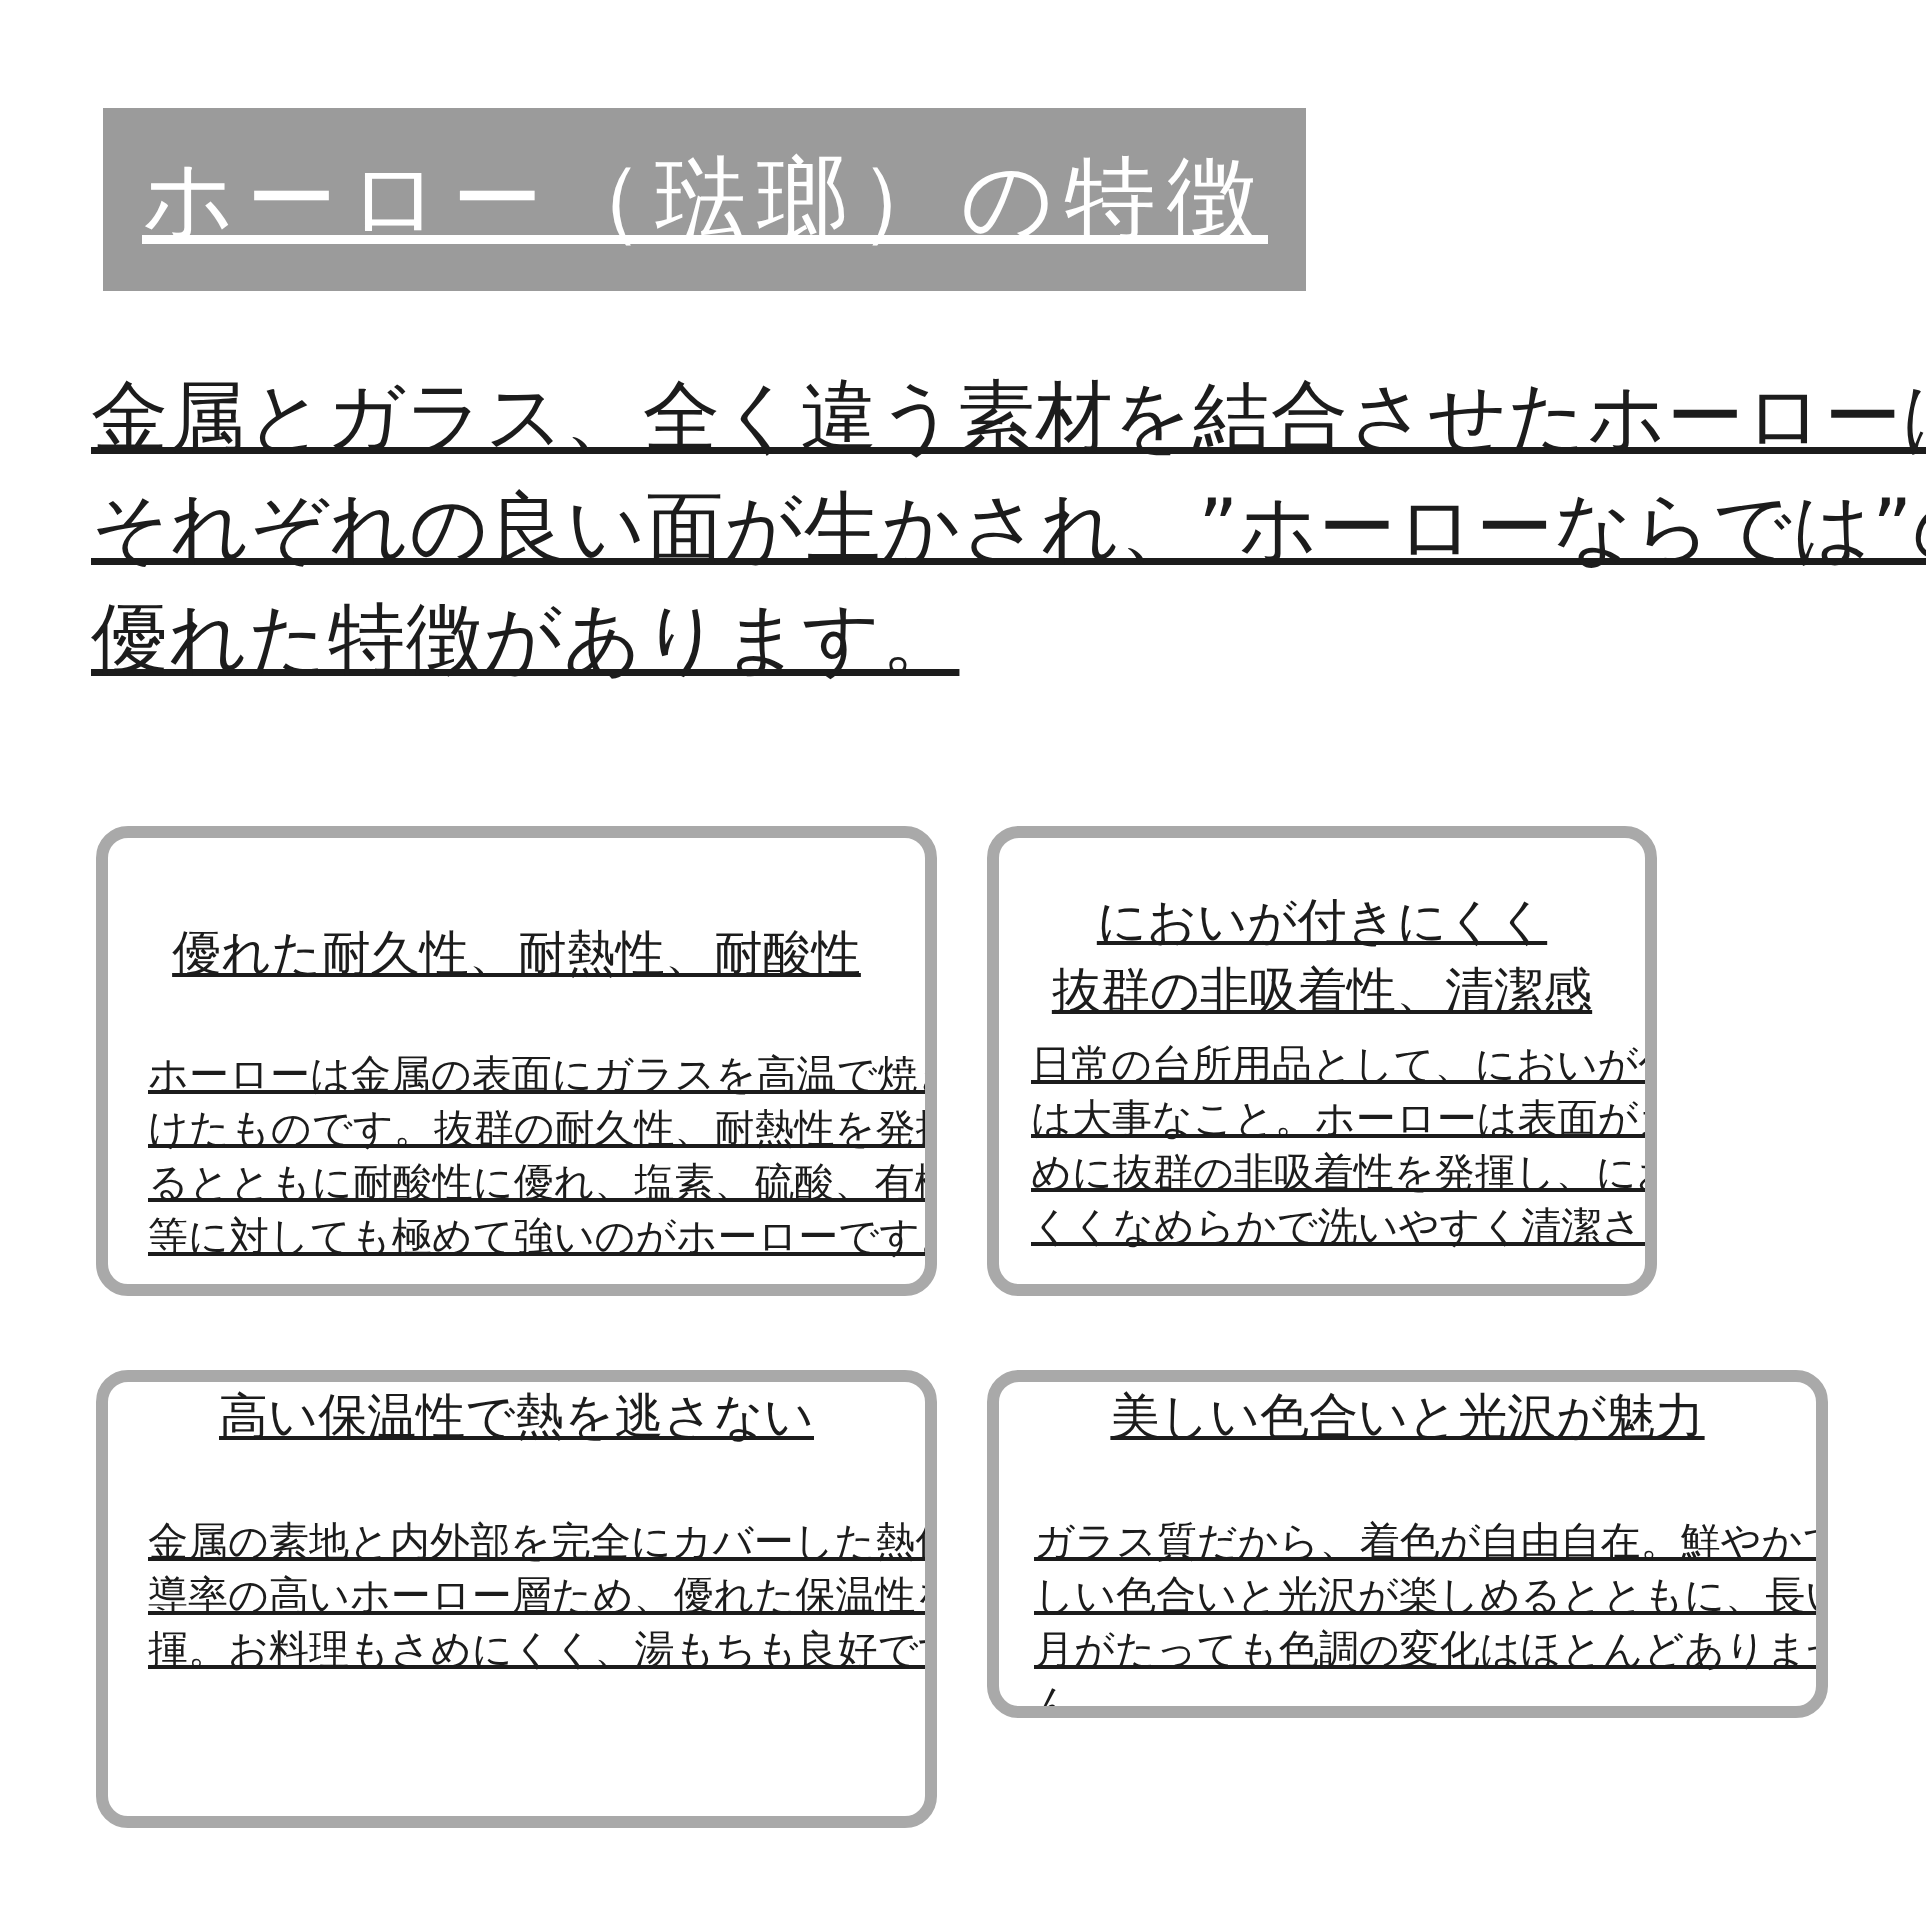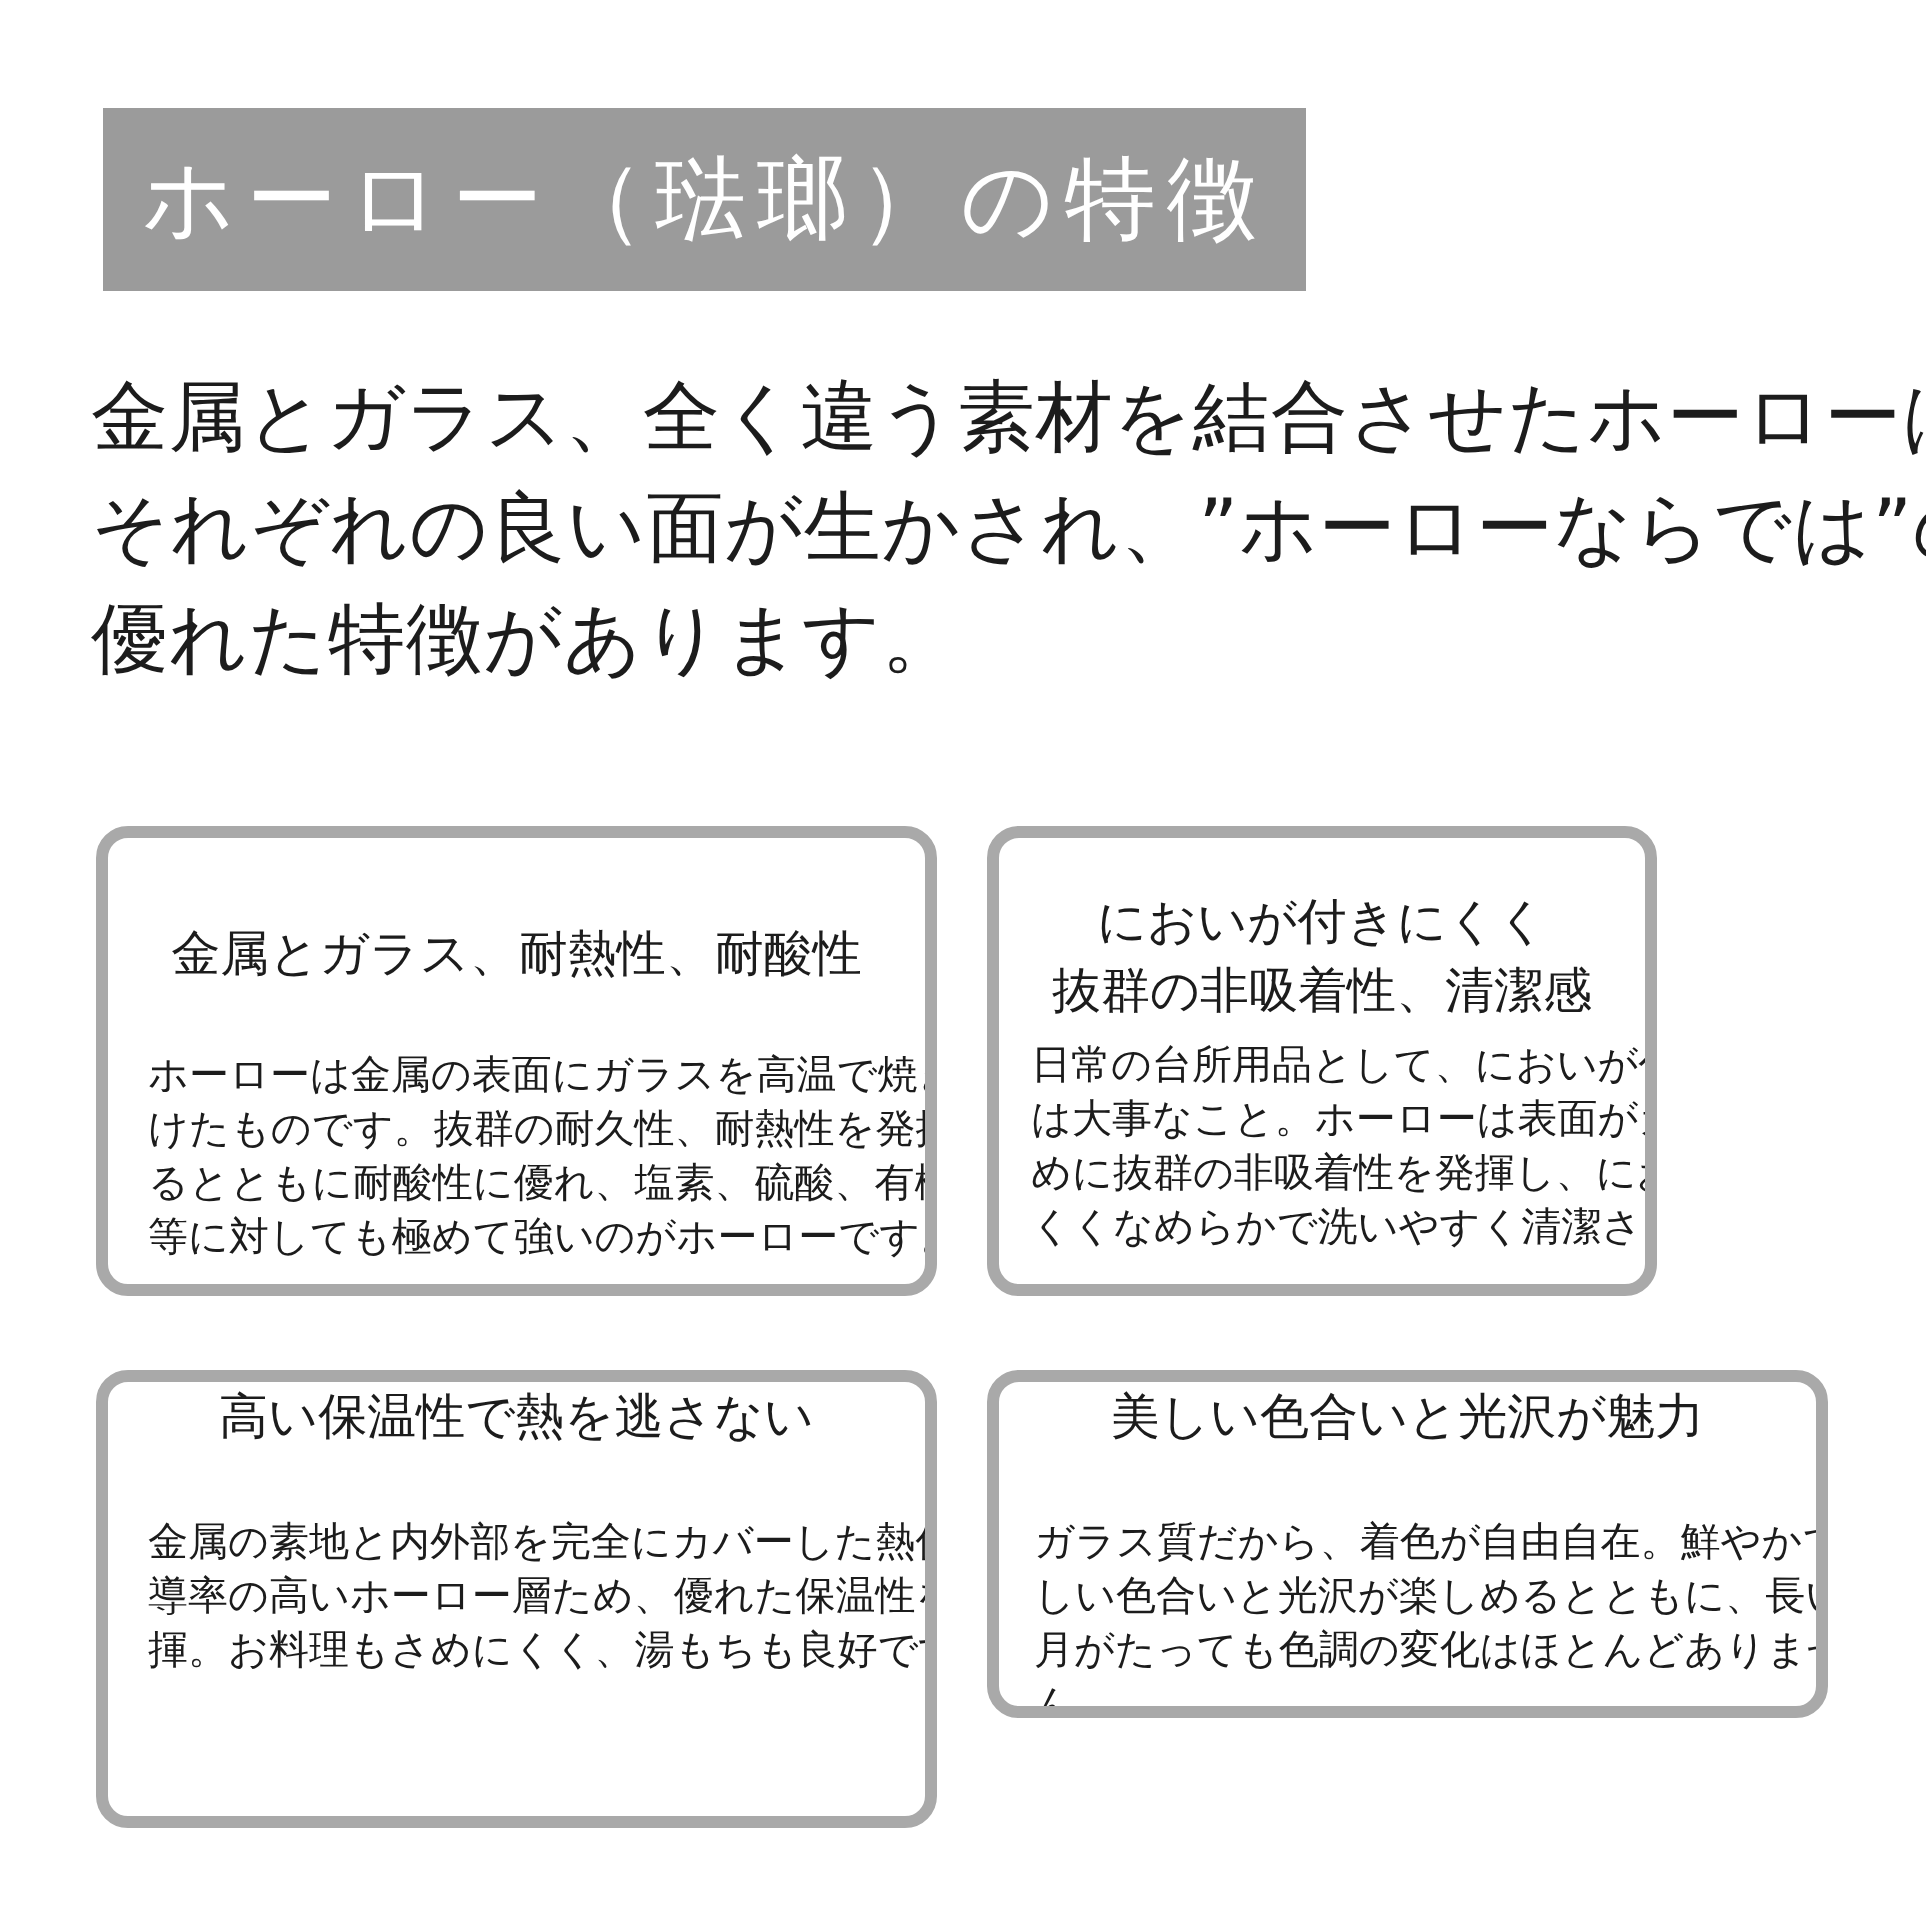--- a/index.html
+++ b/index.html
@@ -2,21 +2,21 @@
 <html style="--banner-bg: #9b9b9b; --banner-text: #ffffff; --card-border: #a9a9a9; --text-color: #1c1c1c; --page-bg: #ffffff;font-size:12.3px"><head>
 <meta charset="utf-8">
 <style>
   :root {
     --banner-bg: #9b9b9b;
     --banner-text: #ffffff;
     --card-border: #a9a9a9;
     --text-color: #1c1c1c;
     --page-bg: #ffffff;
   }
-  * { margin: 0; padding: 0; box-sizing: border-box; }
+  * { margin: 0; padding: 0; box-sizing: border-box; text-decoration: underline; }
   html, body {
     width: 1926px;
     height: 1926px;
     background: var(--page-bg);
     font-family: "DejaVu Sans", sans-serif;
     color: var(--text-color);
     position: relative;
     overflow: hidden;
   }
   .banner {
@@ -84,21 +84,21 @@
 
 <div class="banner">
   <div class="banner-title">ホーロー（琺瑯）の特徴</div>
 </div>
 
 <div class="intro">金属とガラス、全く違う素材を結合させたホーローは
 それぞれの良い面が生かされ、”ホーローならでは”の
 優れた特徴があります。</div>
 
 <div class="card card-1">
-  <div class="card-title">金属とガラス、耐熱性、耐酸性</div>
+  <div class="card-title">優れた耐久性、耐熱性、耐酸性</div>
   <div class="card-body">ホーローは金属の表面にガラスを高温で焼きつ
 けたものです。抜群の耐久性、耐熱性を発揮す
 るとともに耐酸性に優れ、塩素、硫酸、有機酸
 等に対しても極めて強いのがホーローです。</div>
 </div>
 
 <div class="card card-2">
   <div class="card-title">においが付きにくく
 抜群の非吸着性、清潔感</div>
   <div class="card-body">日常の台所用品として、においが付きにくいこと

